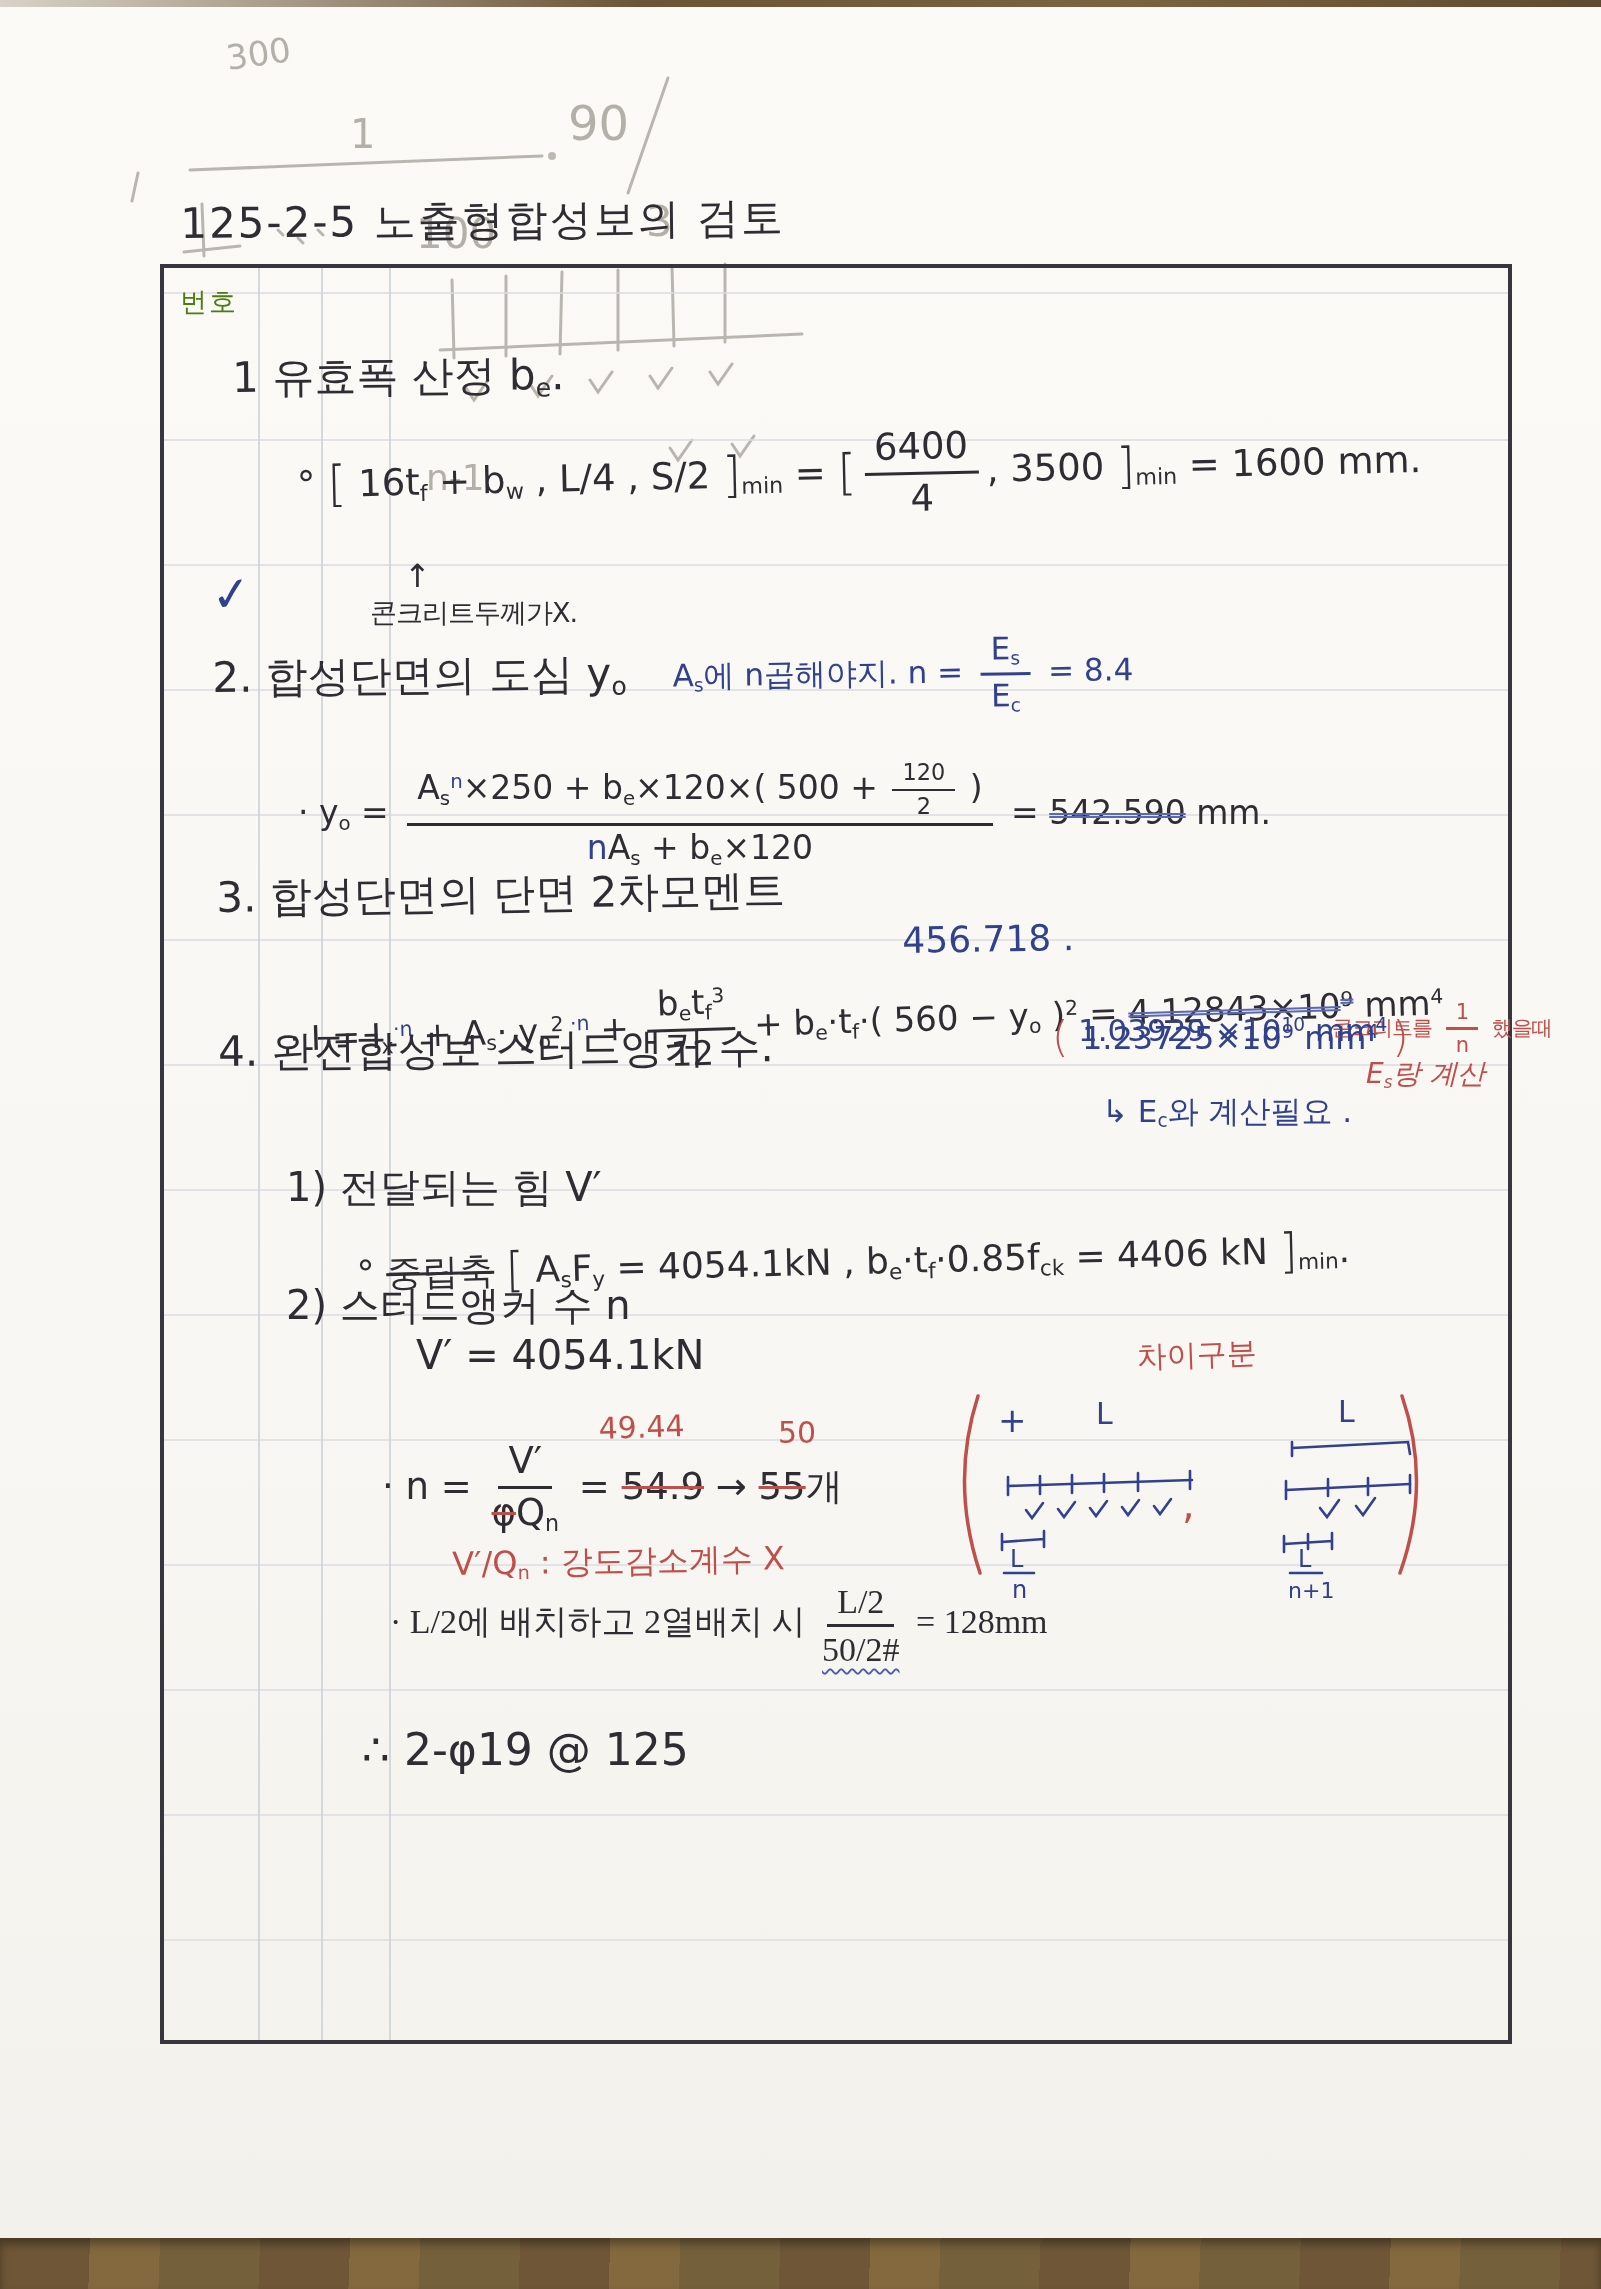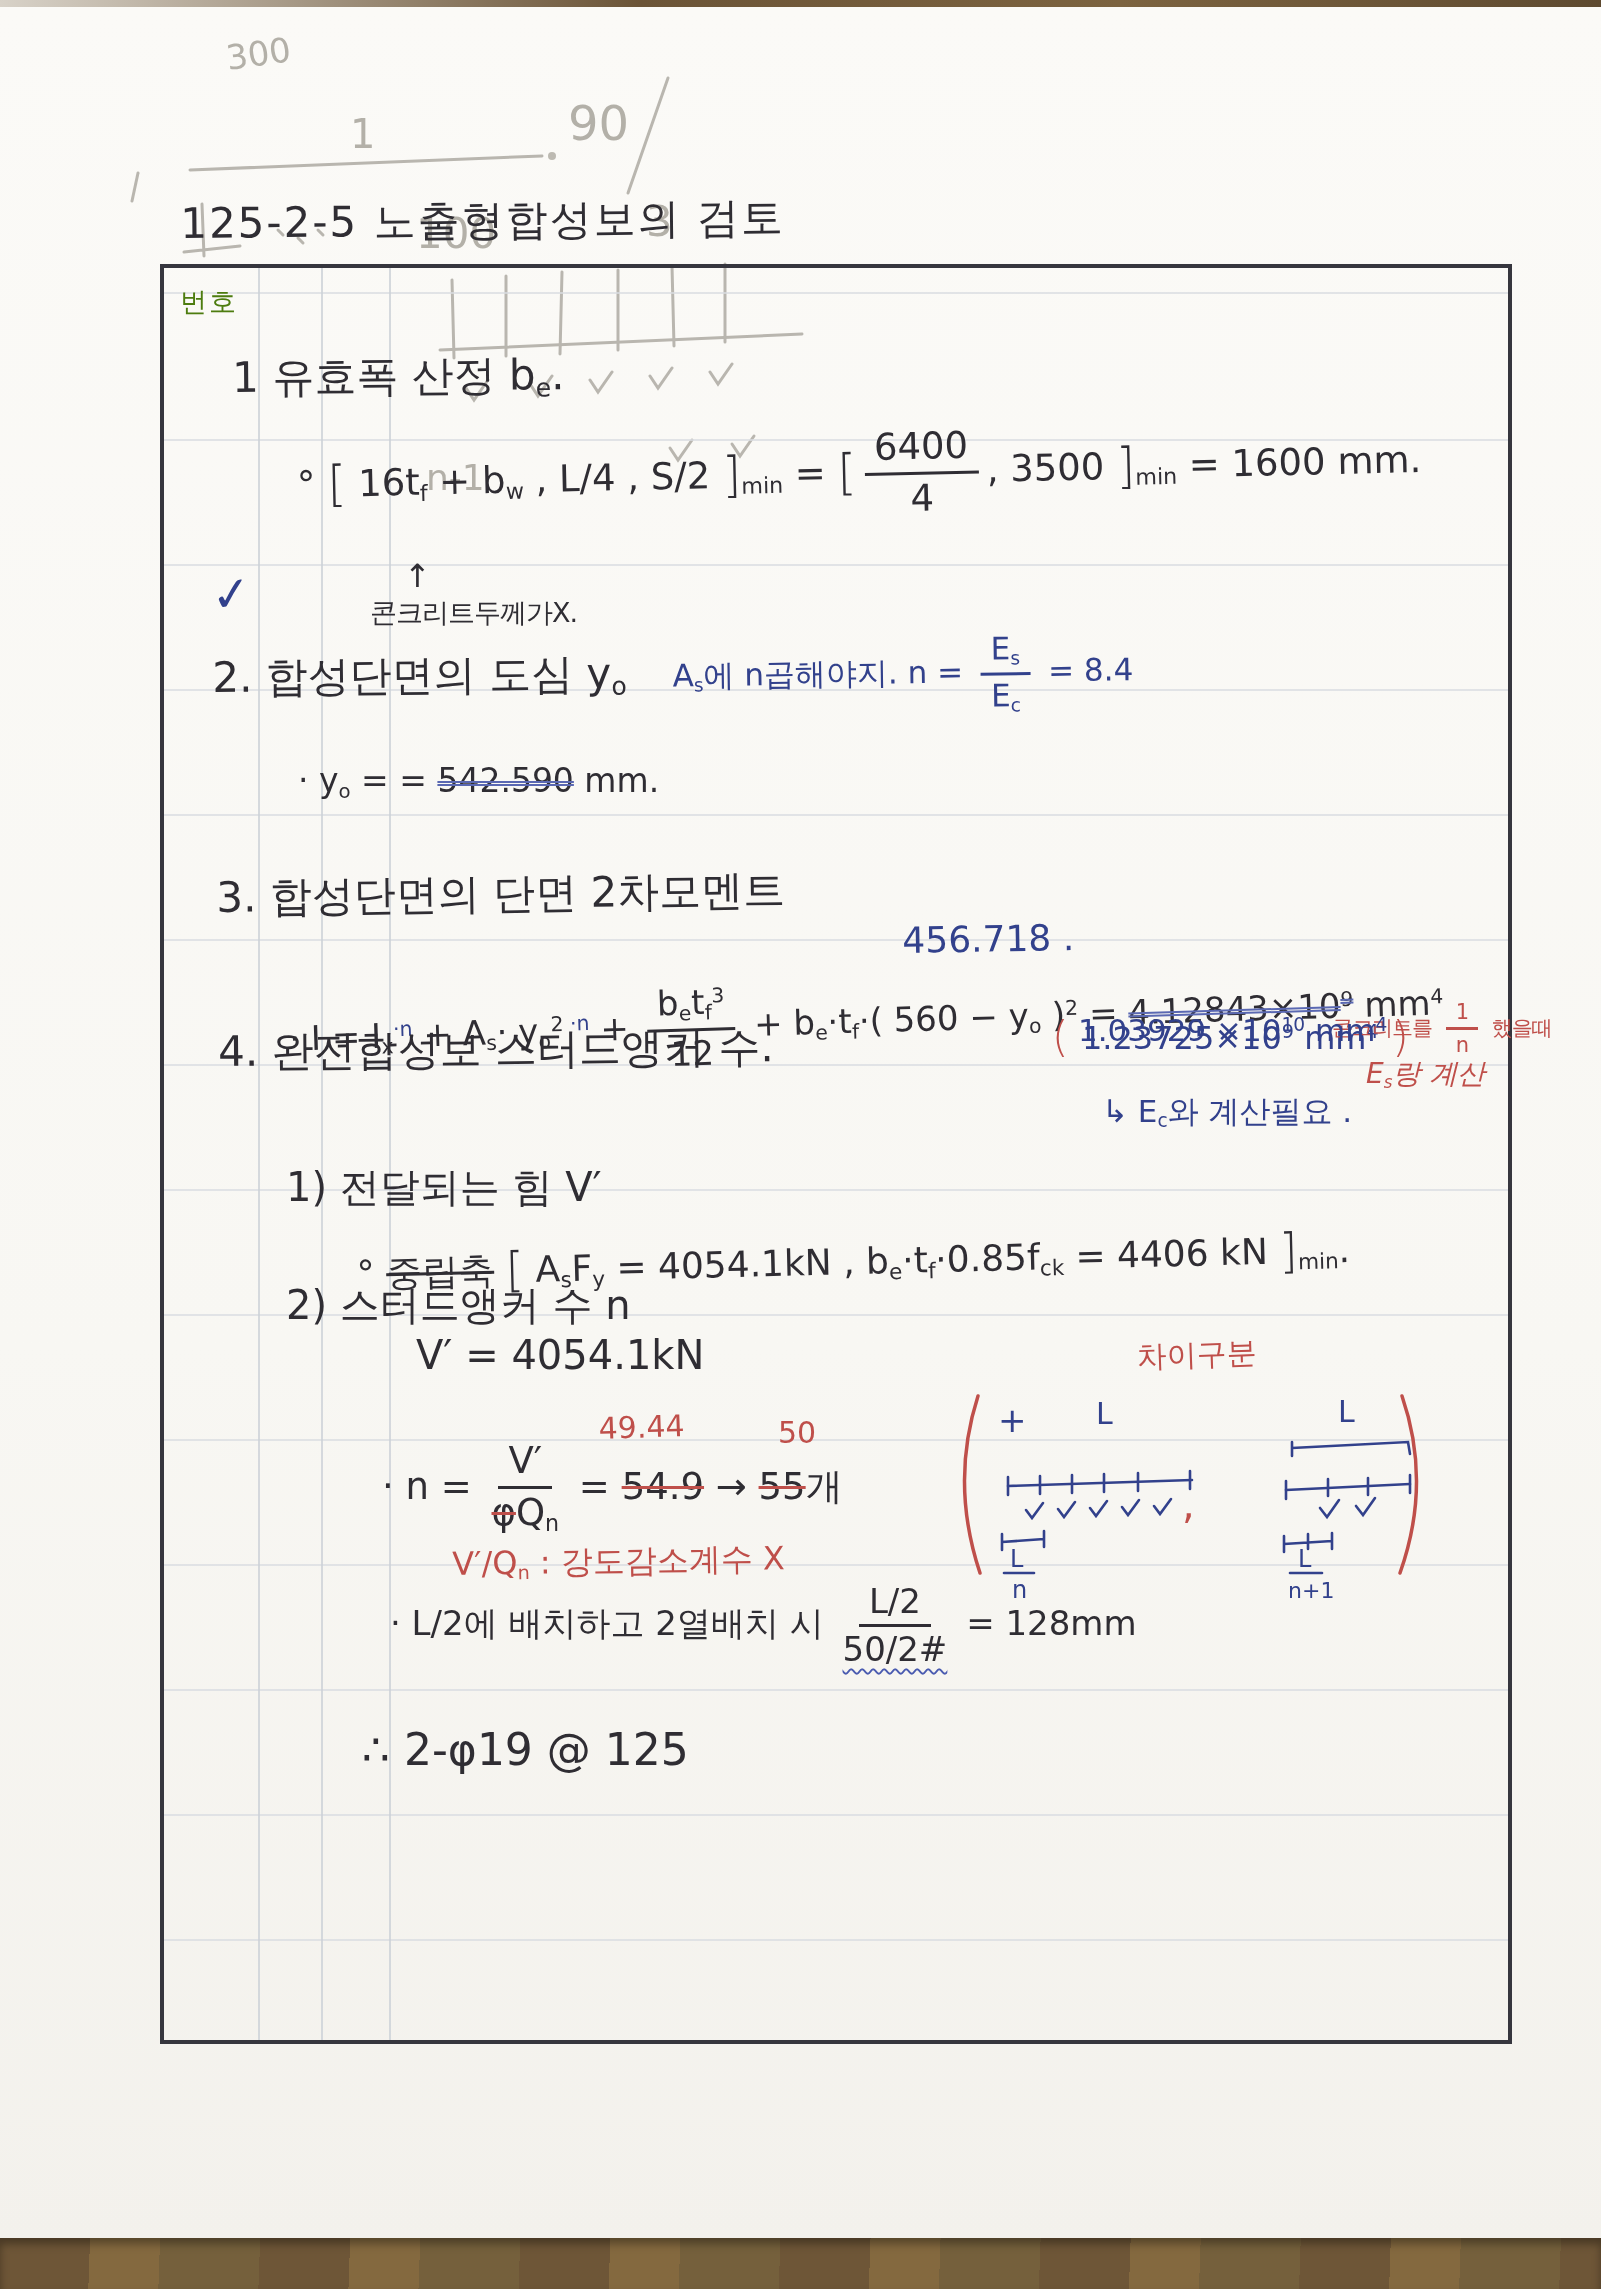--- a/index.html
+++ b/index.html
@@ -117,21 +117,27 @@
 <div class="hand" style="left:404px;top:556px;font-size:32px;">↑</div>
 <div class="hand" style="left:370px;top:596px;font-size:27px;letter-spacing:-1px;">콘크리트두께가X.</div>
 
 <div class="hand navy" style="left:208px;top:566px;font-size:48px;transform:rotate(-6deg);">✓</div>
 
 <div class="hand" style="left:212px;top:652px;font-size:42px;transform:rotate(-.6deg);">2.  합성단면의  도심  y<span class="sub">o</span></div>
 <div class="hand navy" style="left:672px;top:636px;font-size:31px;transform:rotate(-.8deg);">A<span class="sub">s</span>에  n곱해야지.    n = <span class="frac">
       <span class="fn">E<span class="sub">s</span></span>
       <span class="fd">E<span class="sub">c</span></span>
     </span> = 8.4</div>
-<div class="hand" style="left:298px;top:760px;font-size:33px;">·  y<span class="sub">o</span> =   =  <span class="bstrike">542.590</span> mm.</div>
+<div class="hand" style="left:298px;top:760px;font-size:33px;">·  y<span class="sub">o</span> = <span class="frac">
+      <span class="fn">A<span class="sub">s</span><span class="sup navy">n</span>×250 + b<span class="sub">e</span>×120×( 500 + <span class="frac">
+          <span class="fn">120</span>
+          <span class="fd">2</span>
+        </span> )</span>
+      <span class="fd"><span class="navy">n</span>A<span class="sub">s</span> + b<span class="sub">e</span>×120</span>
+    </span>  =  <span class="bstrike">542.590</span> mm.</div>
 <div class="hand navy" style="left:902px;top:918px;font-size:36px;transform:rotate(-1deg);">456.718  .</div>
 
 <div class="hand" style="left:216px;top:872px;font-size:42px;transform:rotate(-.8deg);">3.  합성단면의   단면 2차모멘트</div>
 <div class="hand" style="left:288px;top:996px;font-size:34px;transform:rotate(-1.8deg);">·  I  =  I<span class="sub">x</span><span class="sup navy">·n</span> + A<span class="sub">s</span>· y<span class="sub">o</span><span class="sup">2</span><span class="sup navy"> ·n</span> + <span class="frac">
       <span class="fn">b<span class="sub">e</span>t<span class="sub">f</span><span class="sup">3</span></span>
       <span class="fd">12</span>
     </span> + b<span class="sub">e</span>·t<span class="sub">f</span>·( 560 − y<span class="sub">o</span> )<span class="sup">2</span>  =  <span class="bstrike">4.12843×10</span><span class="sup bstrike">9</span> mm<span class="sup">4</span></div>
 <div class="hand" style="left:1052px;top:1000px;font-size:32px;margin-top:12px;"><span class="red br">( </span><span class="navy">1.23725×10</span><span class="sup navy">9</span><span class="navy"> mm</span><span class="sup navy">4</span><span class="red br"> )</span></div>
 <div class="hand red" style="left:1332px;top:1000px;font-size:21px;letter-spacing:-1px;">콘크리트를 <span class="frac">
       <span class="fn">1</span>
@@ -179,17 +185,17 @@
     <path d="M346,122 L470,116"></path>
     <path d="M346,113 l0,18 M388,111 l0,17 M428,110 l0,17 M470,107 l0,18"></path>
     <path d="m380,140 l7,9 l12,-17 M416,138 l7,9 l12,-17"></path>
     <path d="M344,176 L392,173 M344,168 l0,16 M368,166 l0,15 M392,165 l0,16"></path>
     <path d="M350,205 L382,205"></path>
   </g>
   <text class="svgtext" x="358" y="199" font-size="24" fill="var(--navy)" stroke="none">L</text>
   <text class="svgtext" x="348" y="230" font-size="22" fill="var(--navy)" stroke="none">n+1</text>
 </svg>
 
-<div class="hand" style="left:390px;top:1582px;font-size:34px;">·  L/2에  배치하고    2열배치 시  <span class="frac">
+<div class="hand" style="left:390px;top:1582px;font-size:34px;font-family:Liberation Serif, serif;">·  L/2에  배치하고    2열배치 시  <span class="frac">
       <span class="fn">L/2</span>
       <span class="fd"><span class="wavy">50/2#</span></span>
     </span> =  128mm</div>
 <div class="hand" style="left:362px;top:1722px;font-size:44px;text-align:right;">∴    2-φ19 @ 125</div>
 
 </body></html>

